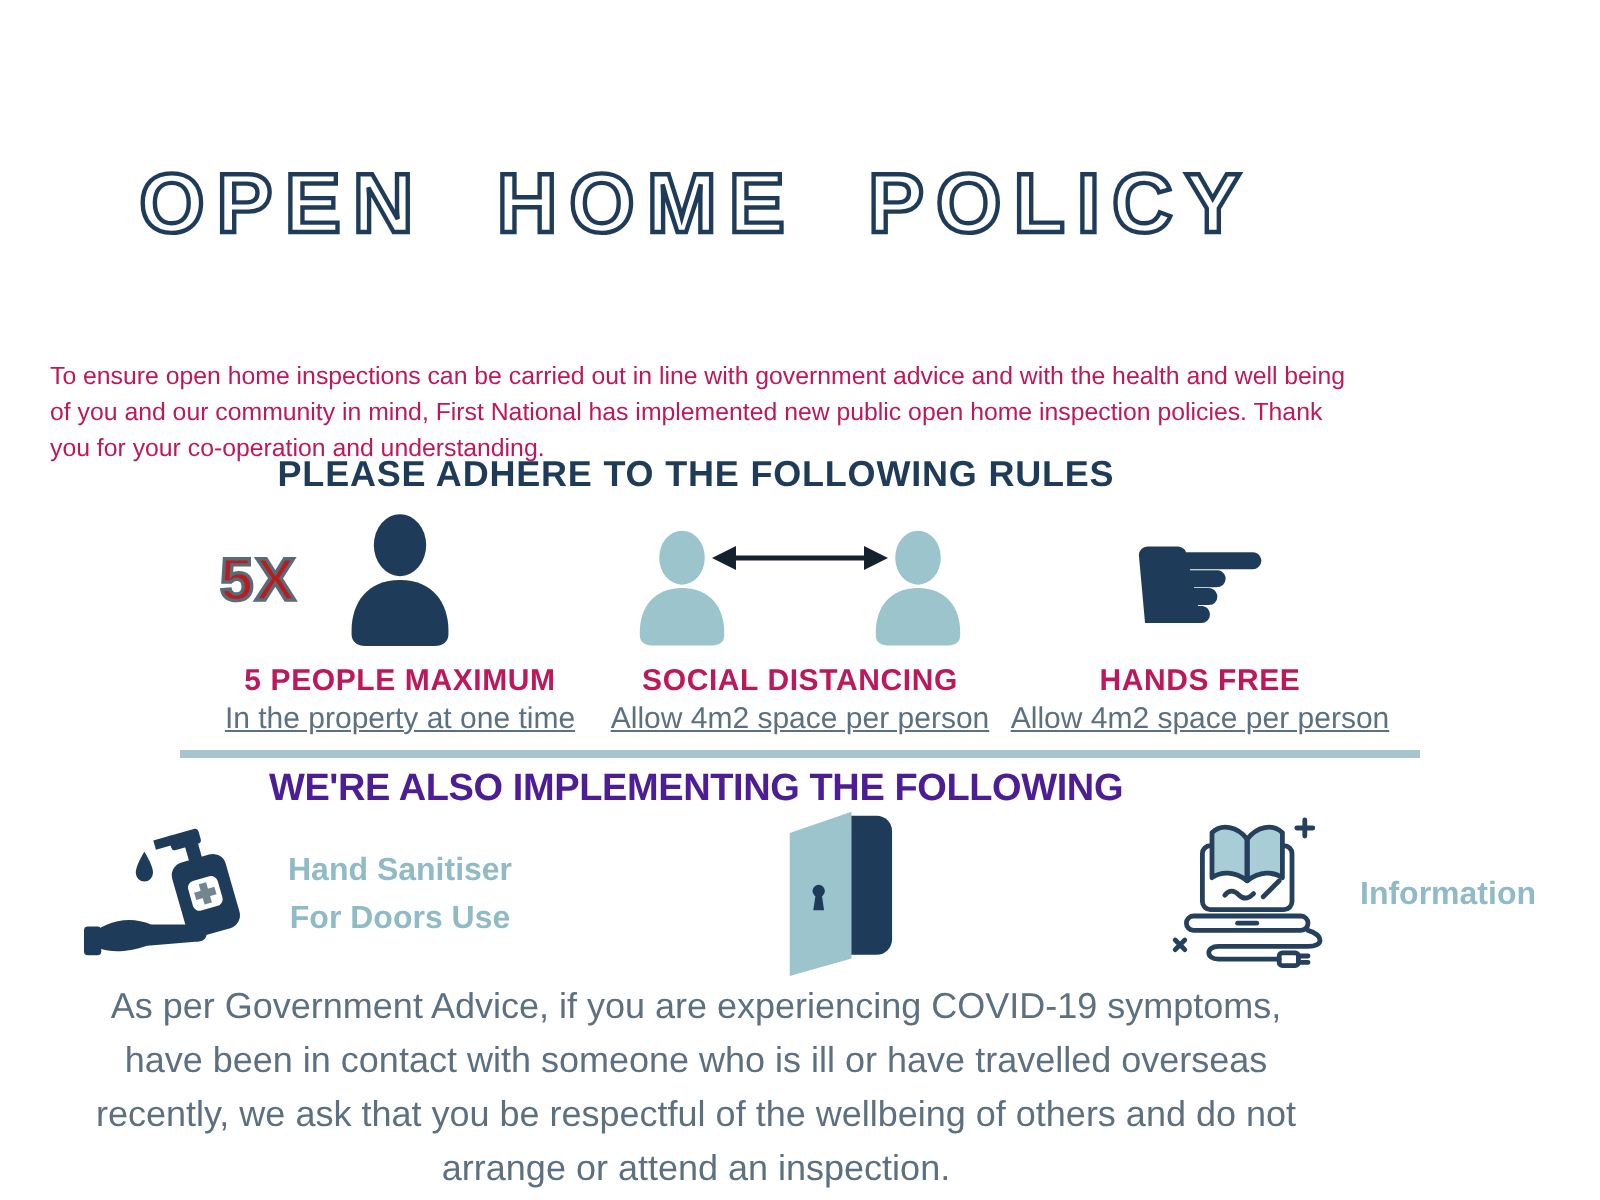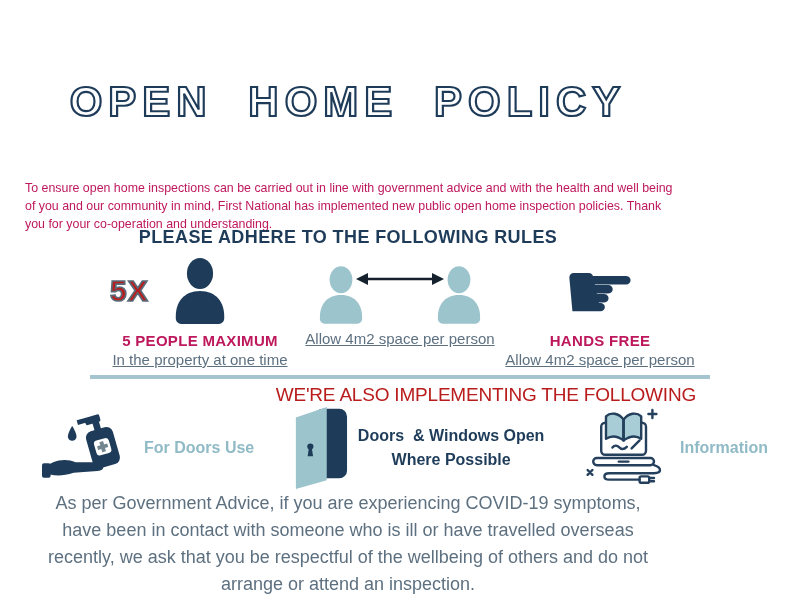--- a/index.html
+++ b/index.html
@@ -28,21 +28,21 @@
   .badge-5x {
     position:absolute; left:10px; top:18px; font-size:30px; font-weight:700; letter-spacing:1px;
     color:#b91c1c; -webkit-text-stroke:1.7px #5a6a78;
   }
   .social-pair { display:flex; gap:64px; align-items:flex-end; }
   .distance-arrow { position:absolute; top:15px; left:50%; transform:translateX(-50%); }
   .hand-glyph { font-family:"DejaVu Sans", sans-serif; font-size:84px; color:#1e3c59; line-height:72px; height:72px; }
 
   .section-divider { position:absolute; top:375px; left:90px; width:620px; height:4px; background:#a5c5ce; }
 
-  .impl-heading { position:absolute; top:384px; left:0; right:0; text-align:right; font-size:19px; font-weight:400; color:#b91c1c; letter-spacing:-0.2px; }
+  .impl-heading { position:absolute; top:384px; left:0; right:0; text-align:center; font-size:19px; font-weight:700; color:#4c1d95; letter-spacing:-0.2px; }
 
   .impl-row { position:absolute; top:406px; left:42px; width:726px; height:84px; display:flex; justify-content:space-between; align-items:center; }
   .impl-group { display:flex; align-items:center; gap:10px; }
   .impl-text { text-align:center; font-size:16px; font-weight:700; line-height:1.5; }
   .impl-text span { display:block; white-space:pre-wrap; }
   .teal-text { color:#8fbac6; }
   .navy-text { color:#1e3c59; }
 
   .footer { position:absolute; top:490px; left:35px; right:35px; text-align:center; font-size:18px; line-height:1.5; color:#5d7080; }
 </style>
@@ -97,20 +97,21 @@
           </span>
         </div>
         <span class="distance-arrow">
           <svg width="90" height="16" viewBox="0 0 90 16">
             <path d="M10 8 H80" stroke="#15222e" stroke-width="2.6"></path>
             <path d="M1 8 L13 2 L13 14 Z" fill="#15222e"></path>
             <path d="M89 8 L77 2 L77 14 Z" fill="#15222e"></path>
           </svg>
         </span>
       </div>
+      <div class="rule-title">SOCIAL DISTANCING</div>
       <div class="rule-sub">Allow 4m2 space per person</div>
     </div>
 
     <div class="rule-col">
       <div class="icon-stage">
         <div class="hand-glyph">☛</div>
       </div>
       <div class="rule-title">HANDS FREE</div>
       <div class="rule-sub">Allow 4m2 space per person</div>
     </div>
@@ -136,37 +137,34 @@
               <rect x="60.5" y="35.5" width="4" height="11" fill="#73868f"></rect>
               <rect x="57" y="39" width="11" height="4" fill="#73868f"></rect>
               <rect x="59" y="14" width="7" height="9"></rect>
               <rect x="52" y="7" width="16" height="8" rx="2"></rect>
               <rect x="44" y="7" width="10" height="5"></rect>
             </g>
           </g>
         </svg>
       </span>
       <div class="impl-text teal-text">
+        <span>Hand Sanitiser</span>
         <span>For Doors Use</span>
       </div>
     </div>
 
     <div class="impl-group">
       <span>
         <svg width="56" height="85" viewBox="0 0 58 88">
           <rect x="24" y="5" width="33" height="72" rx="8" fill="#1e3c59"></rect>
           <polygon points="4,14 36,3 36,79 4,88" fill="#9cc4cc"></polygon>
           <circle cx="19" cy="44" r="3.2" fill="#1e3c59"></circle>
           <path d="M17.4 46 L20.6 46 L21.8 54 L16.2 54 Z" fill="#1e3c59"></path>
         </svg>
       </span>
-      <div class="impl-text navy-text">
-        <span>Doors  &amp; Windows Open</span>
-        <span>Where Possible</span>
-      </div>
     </div>
 
     <div class="impl-group">
       <span>
         <svg width="88" height="82" viewBox="0 0 110 102">
           <g stroke="#24405d" stroke-width="3" fill="none" stroke-linecap="round" stroke-linejoin="round">
             <rect x="24" y="22" width="56" height="40" rx="5"></rect>
             <path d="M52 44 C44 38 36 38 30 42 L30 14 C36 8 46 10 52 18 Z" fill="#a9cdd6"></path>
             <path d="M52 44 C60 38 68 38 74 42 L74 14 C68 8 58 10 52 18 Z" fill="#a9cdd6"></path>
             <path d="M52 44 L52 18"></path>

